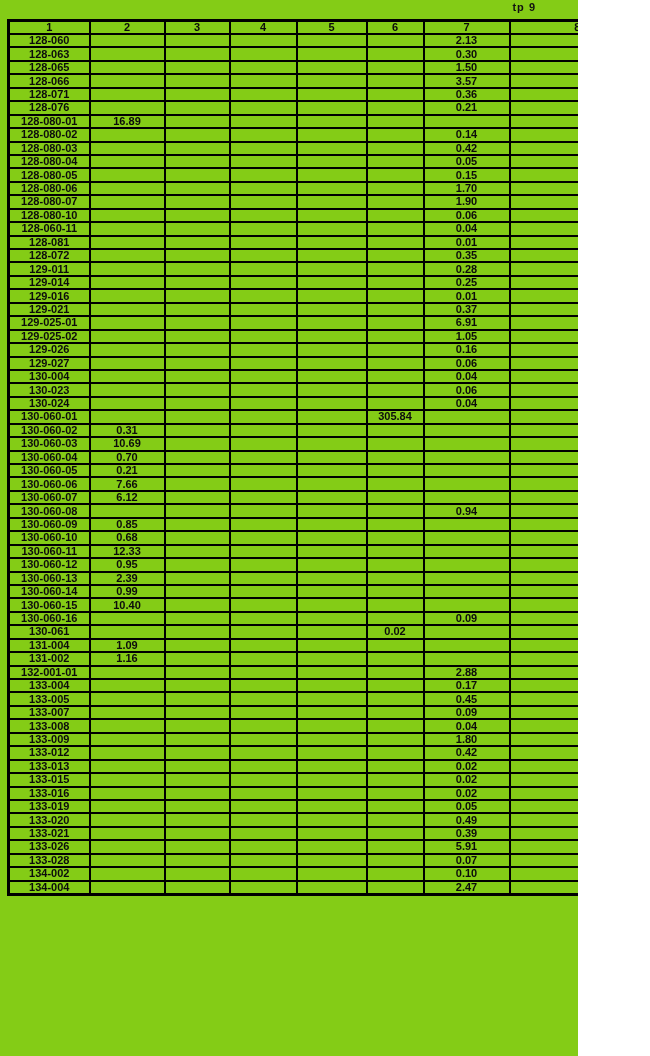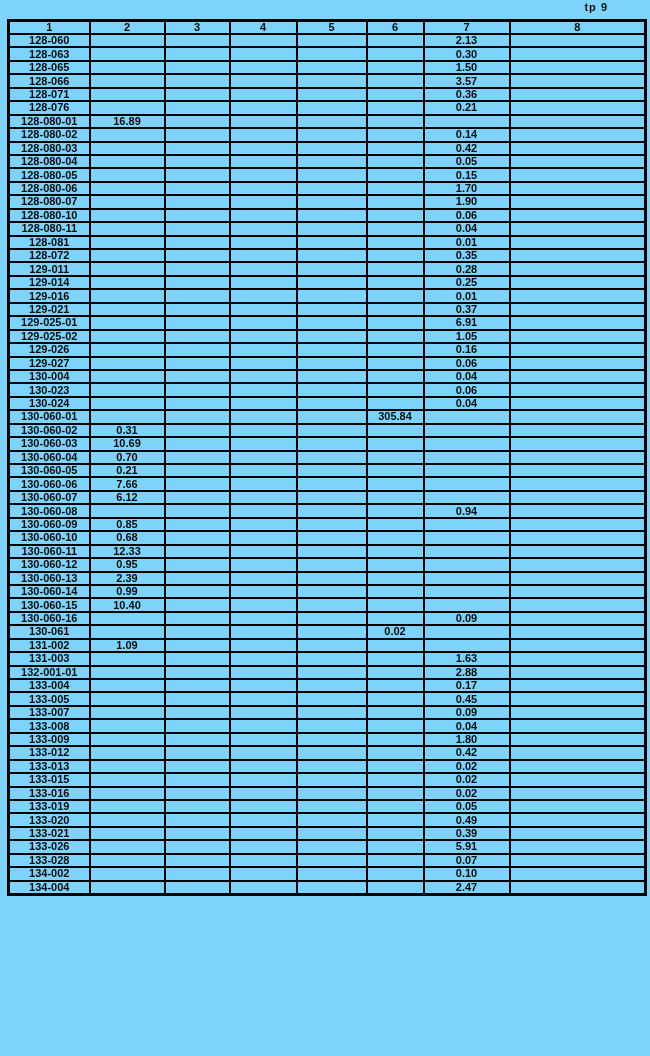--- a/index.html
+++ b/index.html
@@ -3,23 +3,23 @@
 <meta charset="utf-8">
 <style>
   * { margin: 0; padding: 0; box-sizing: border-box; }
   html, body {
     width: 650px;
     background: #ffffff;
     font-family: "Liberation Sans", sans-serif;
   }
   .page {
     position: relative;
-    width: 650px;
+    width: 578px;
     height: 1056px;
-    background: #7dd3fc;
+    background: #84cc16;
     color: #0a0a0a;
     overflow: hidden;
   }
   .corner-label {
     position: absolute;
     top: 1px;
     right: 42px;
     font-size: 11px;
     font-weight: 700;
     letter-spacing: 1px;
@@ -225,21 +225,21 @@
           <td>128-080-10</td>
           <td></td>
           <td></td>
           <td></td>
           <td></td>
           <td></td>
           <td>0.06</td>
           <td></td>
         </tr>
         <tr>
-          <td>128-080-11</td>
+          <td>128-060-11</td>
           <td></td>
           <td></td>
           <td></td>
           <td></td>
           <td></td>
           <td>0.04</td>
           <td></td>
         </tr>
         <tr>
           <td>128-081</td>
@@ -535,37 +535,37 @@
           <td>130-061</td>
           <td></td>
           <td></td>
           <td></td>
           <td></td>
           <td>0.02</td>
           <td></td>
           <td></td>
         </tr>
         <tr>
+          <td>131-004</td>
+          <td>1.09</td>
+          <td></td>
+          <td></td>
+          <td></td>
+          <td></td>
+          <td></td>
+          <td></td>
+        </tr>
+        <tr>
           <td>131-002</td>
-          <td>1.09</td>
-          <td></td>
-          <td></td>
-          <td></td>
-          <td></td>
-          <td></td>
-          <td></td>
-        </tr>
-        <tr>
-          <td>131-003</td>
-          <td></td>
-          <td></td>
-          <td></td>
-          <td></td>
-          <td></td>
-          <td>1.63</td>
+          <td>1.16</td>
+          <td></td>
+          <td></td>
+          <td></td>
+          <td></td>
+          <td></td>
           <td></td>
         </tr>
         <tr>
           <td>132-001-01</td>
           <td></td>
           <td></td>
           <td></td>
           <td></td>
           <td></td>
           <td>2.88</td>

